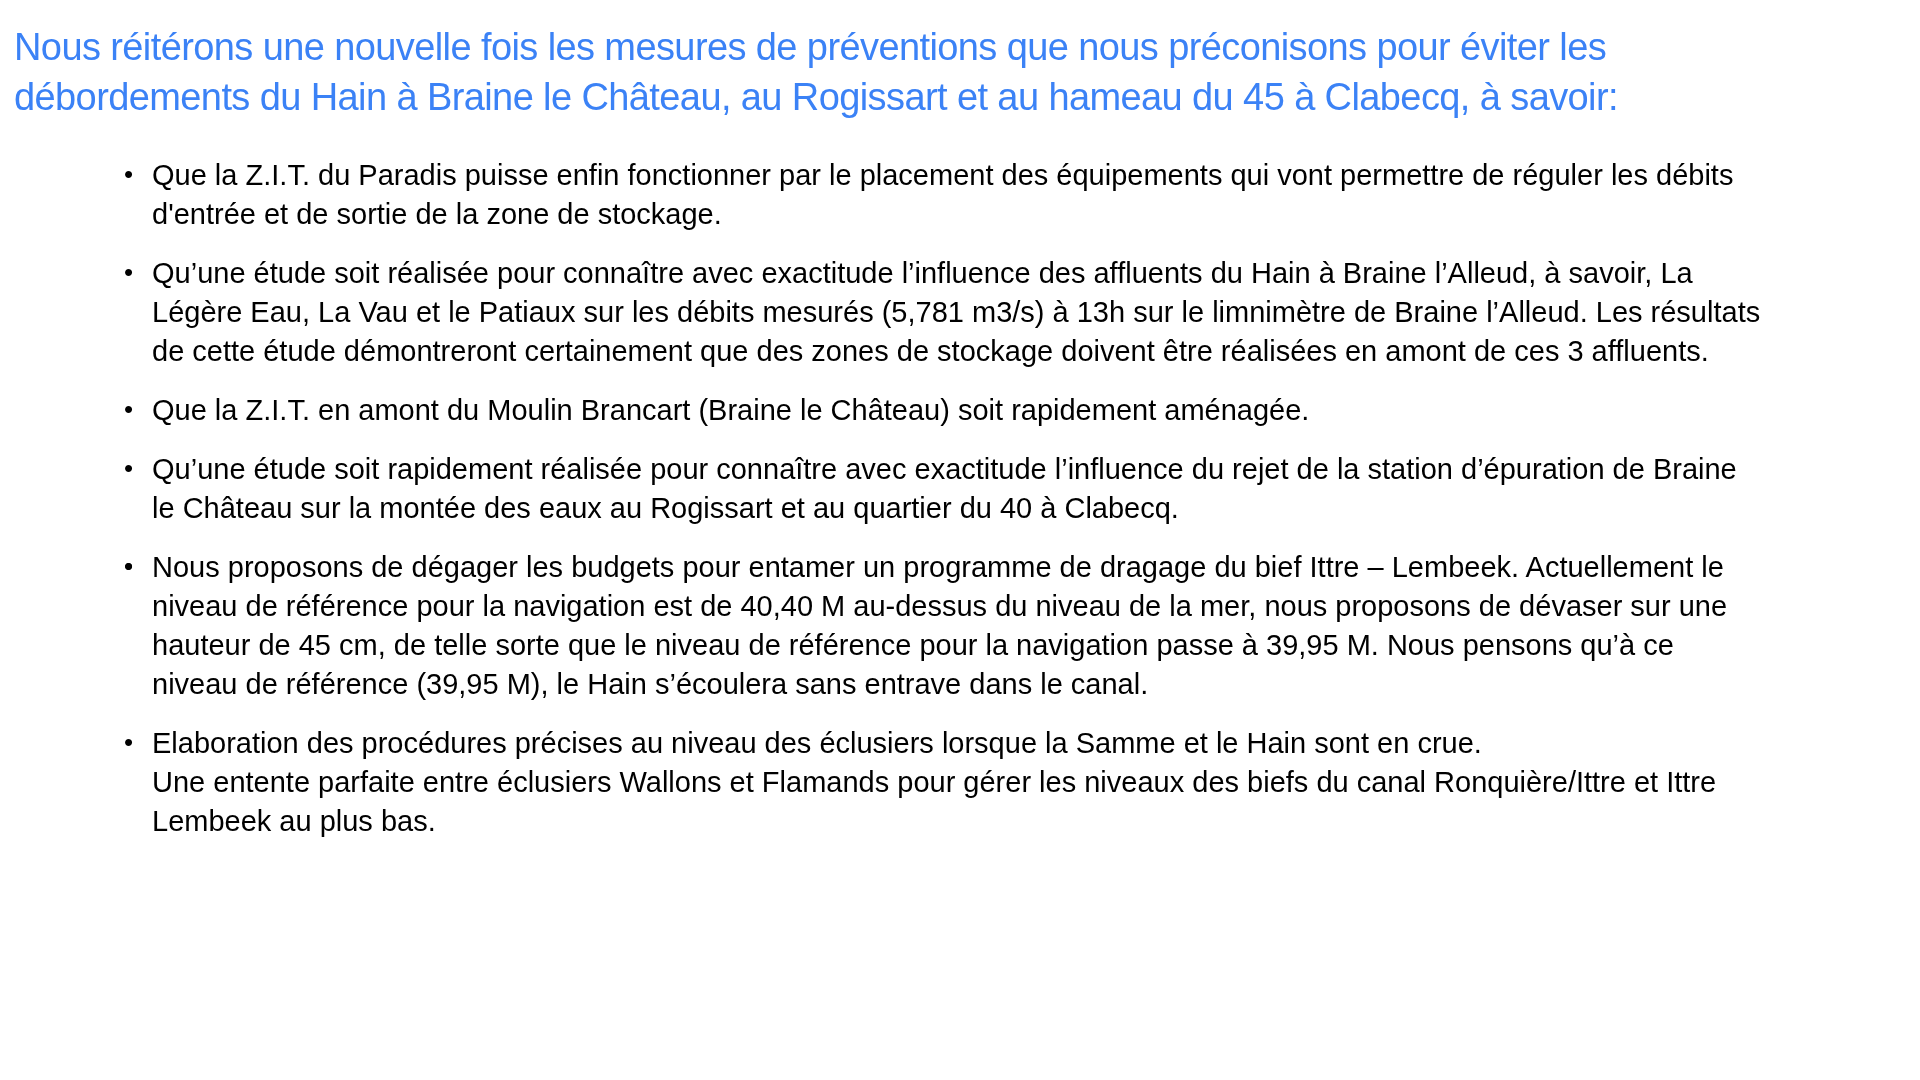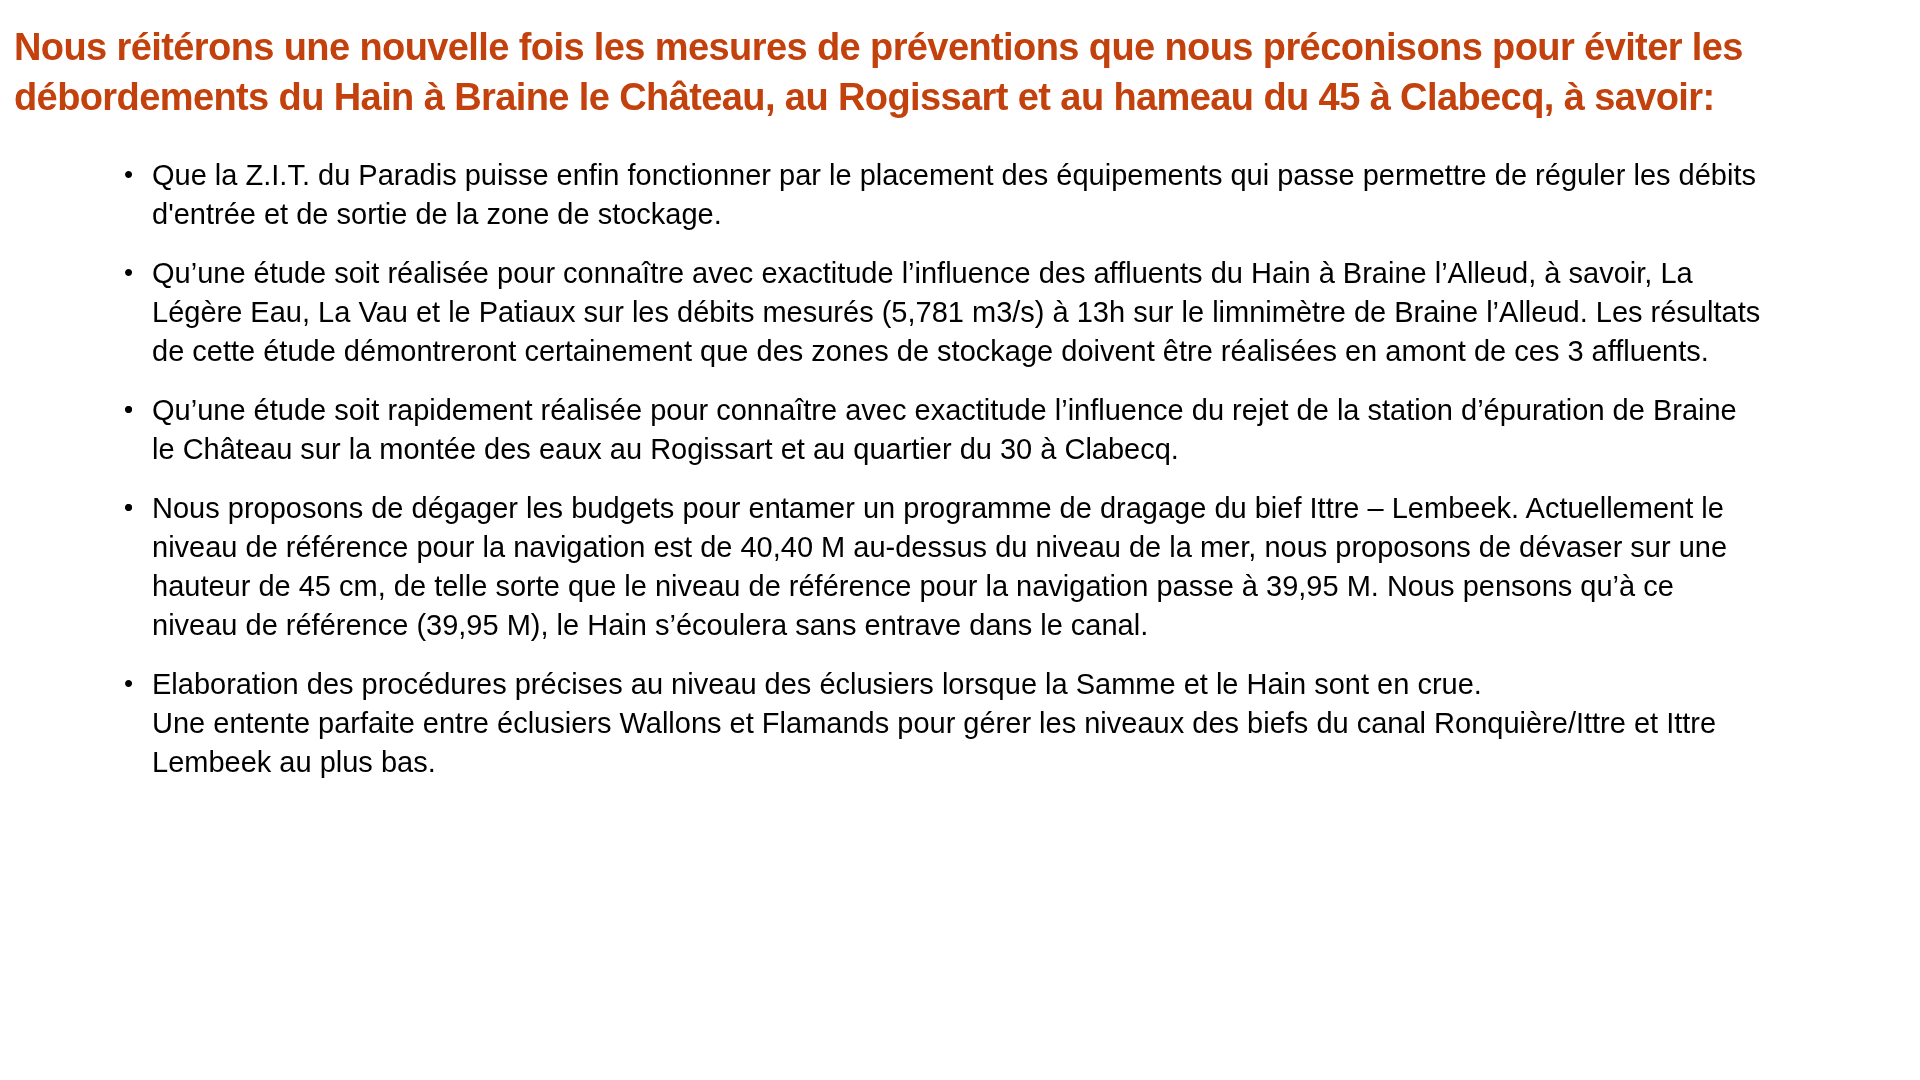--- a/index.html
+++ b/index.html
@@ -18,24 +18,24 @@
 
   .slide {
     width: 1920px;
     height: 1080px;
     padding: 22px 18px 0 14px;
     background: #ffffff;
   }
 
   .slide-title {
     font-size: 38px;
-    font-weight: 700;
+    font-weight: 400;
     line-height: 50px;
     letter-spacing: -0.6px;
-    color: #c2410c;
+    color: #3b82f6;
     white-space: pre-line; 
   }
 
   .bullet-list {
     list-style: none;
     margin: 34px 140px 0 108px;
   }
 
   .bullet-item {
     position: relative;
@@ -64,35 +64,36 @@
 
 <div class="slide">
 
   <h1 class="slide-title">Nous réitérons une nouvelle fois les mesures de préventions que nous préconisons pour éviter les
 débordements du Hain à Braine le Château, au Rogissart et au hameau du 45 à Clabecq, à savoir:</h1>
 
   <ul class="bullet-list">
 
     <li class="bullet-item">
       <span class="bullet-marker">•</span>
-      <span class="bullet-text">Que la Z.I.T. du Paradis puisse enfin fonctionner par le placement des équipements qui passe permettre de réguler les débits d'entrée et de sortie de la zone de stockage.</span>
+      <span class="bullet-text">Que la Z.I.T. du Paradis puisse enfin fonctionner par le placement des équipements qui vont permettre de réguler les débits d'entrée et de sortie de la zone de stockage.</span>
     </li>
 
     <li class="bullet-item">
       <span class="bullet-marker">•</span>
       <span class="bullet-text">Qu’une étude soit réalisée pour connaître avec exactitude l’influence des affluents du Hain à Braine l’Alleud, à savoir, La Légère Eau, La Vau et le Patiaux sur les débits mesurés (5,781 m3/s) à 13h sur le limnimètre de Braine l’Alleud. Les résultats de cette étude démontreront certainement que des zones de stockage doivent être réalisées en amont de ces 3 affluents.</span>
     </li>
 
     <li class="bullet-item">
       <span class="bullet-marker">•</span>
+      <span class="bullet-text">Que la Z.I.T. en amont du Moulin Brancart (Braine le Château) soit rapidement aménagée.</span>
     </li>
 
     <li class="bullet-item">
       <span class="bullet-marker">•</span>
-      <span class="bullet-text">Qu’une étude soit rapidement réalisée pour connaître avec exactitude l’influence du rejet de la station d’épuration de Braine le Château sur la montée des eaux au Rogissart et au quartier du 30 à Clabecq.</span>
+      <span class="bullet-text">Qu’une étude soit rapidement réalisée pour connaître avec exactitude l’influence du rejet de la station d’épuration de Braine le Château sur la montée des eaux au Rogissart et au quartier du 40 à Clabecq.</span>
     </li>
 
     <li class="bullet-item">
       <span class="bullet-marker">•</span>
     </li>
 
     <li class="bullet-item">
       <span class="bullet-marker">•</span>
       <span class="bullet-text">Nous proposons de dégager les budgets pour entamer un programme de dragage du bief Ittre – Lembeek. Actuellement le niveau de référence pour la navigation est de 40,40 M au-dessus du niveau de la mer, nous proposons de dévaser sur une hauteur de 45 cm, de telle sorte que le niveau de référence pour la navigation passe à 39,95 M. Nous pensons qu’à ce niveau de référence (39,95 M), le Hain s’écoulera sans entrave dans le canal.</span>
     </li>

